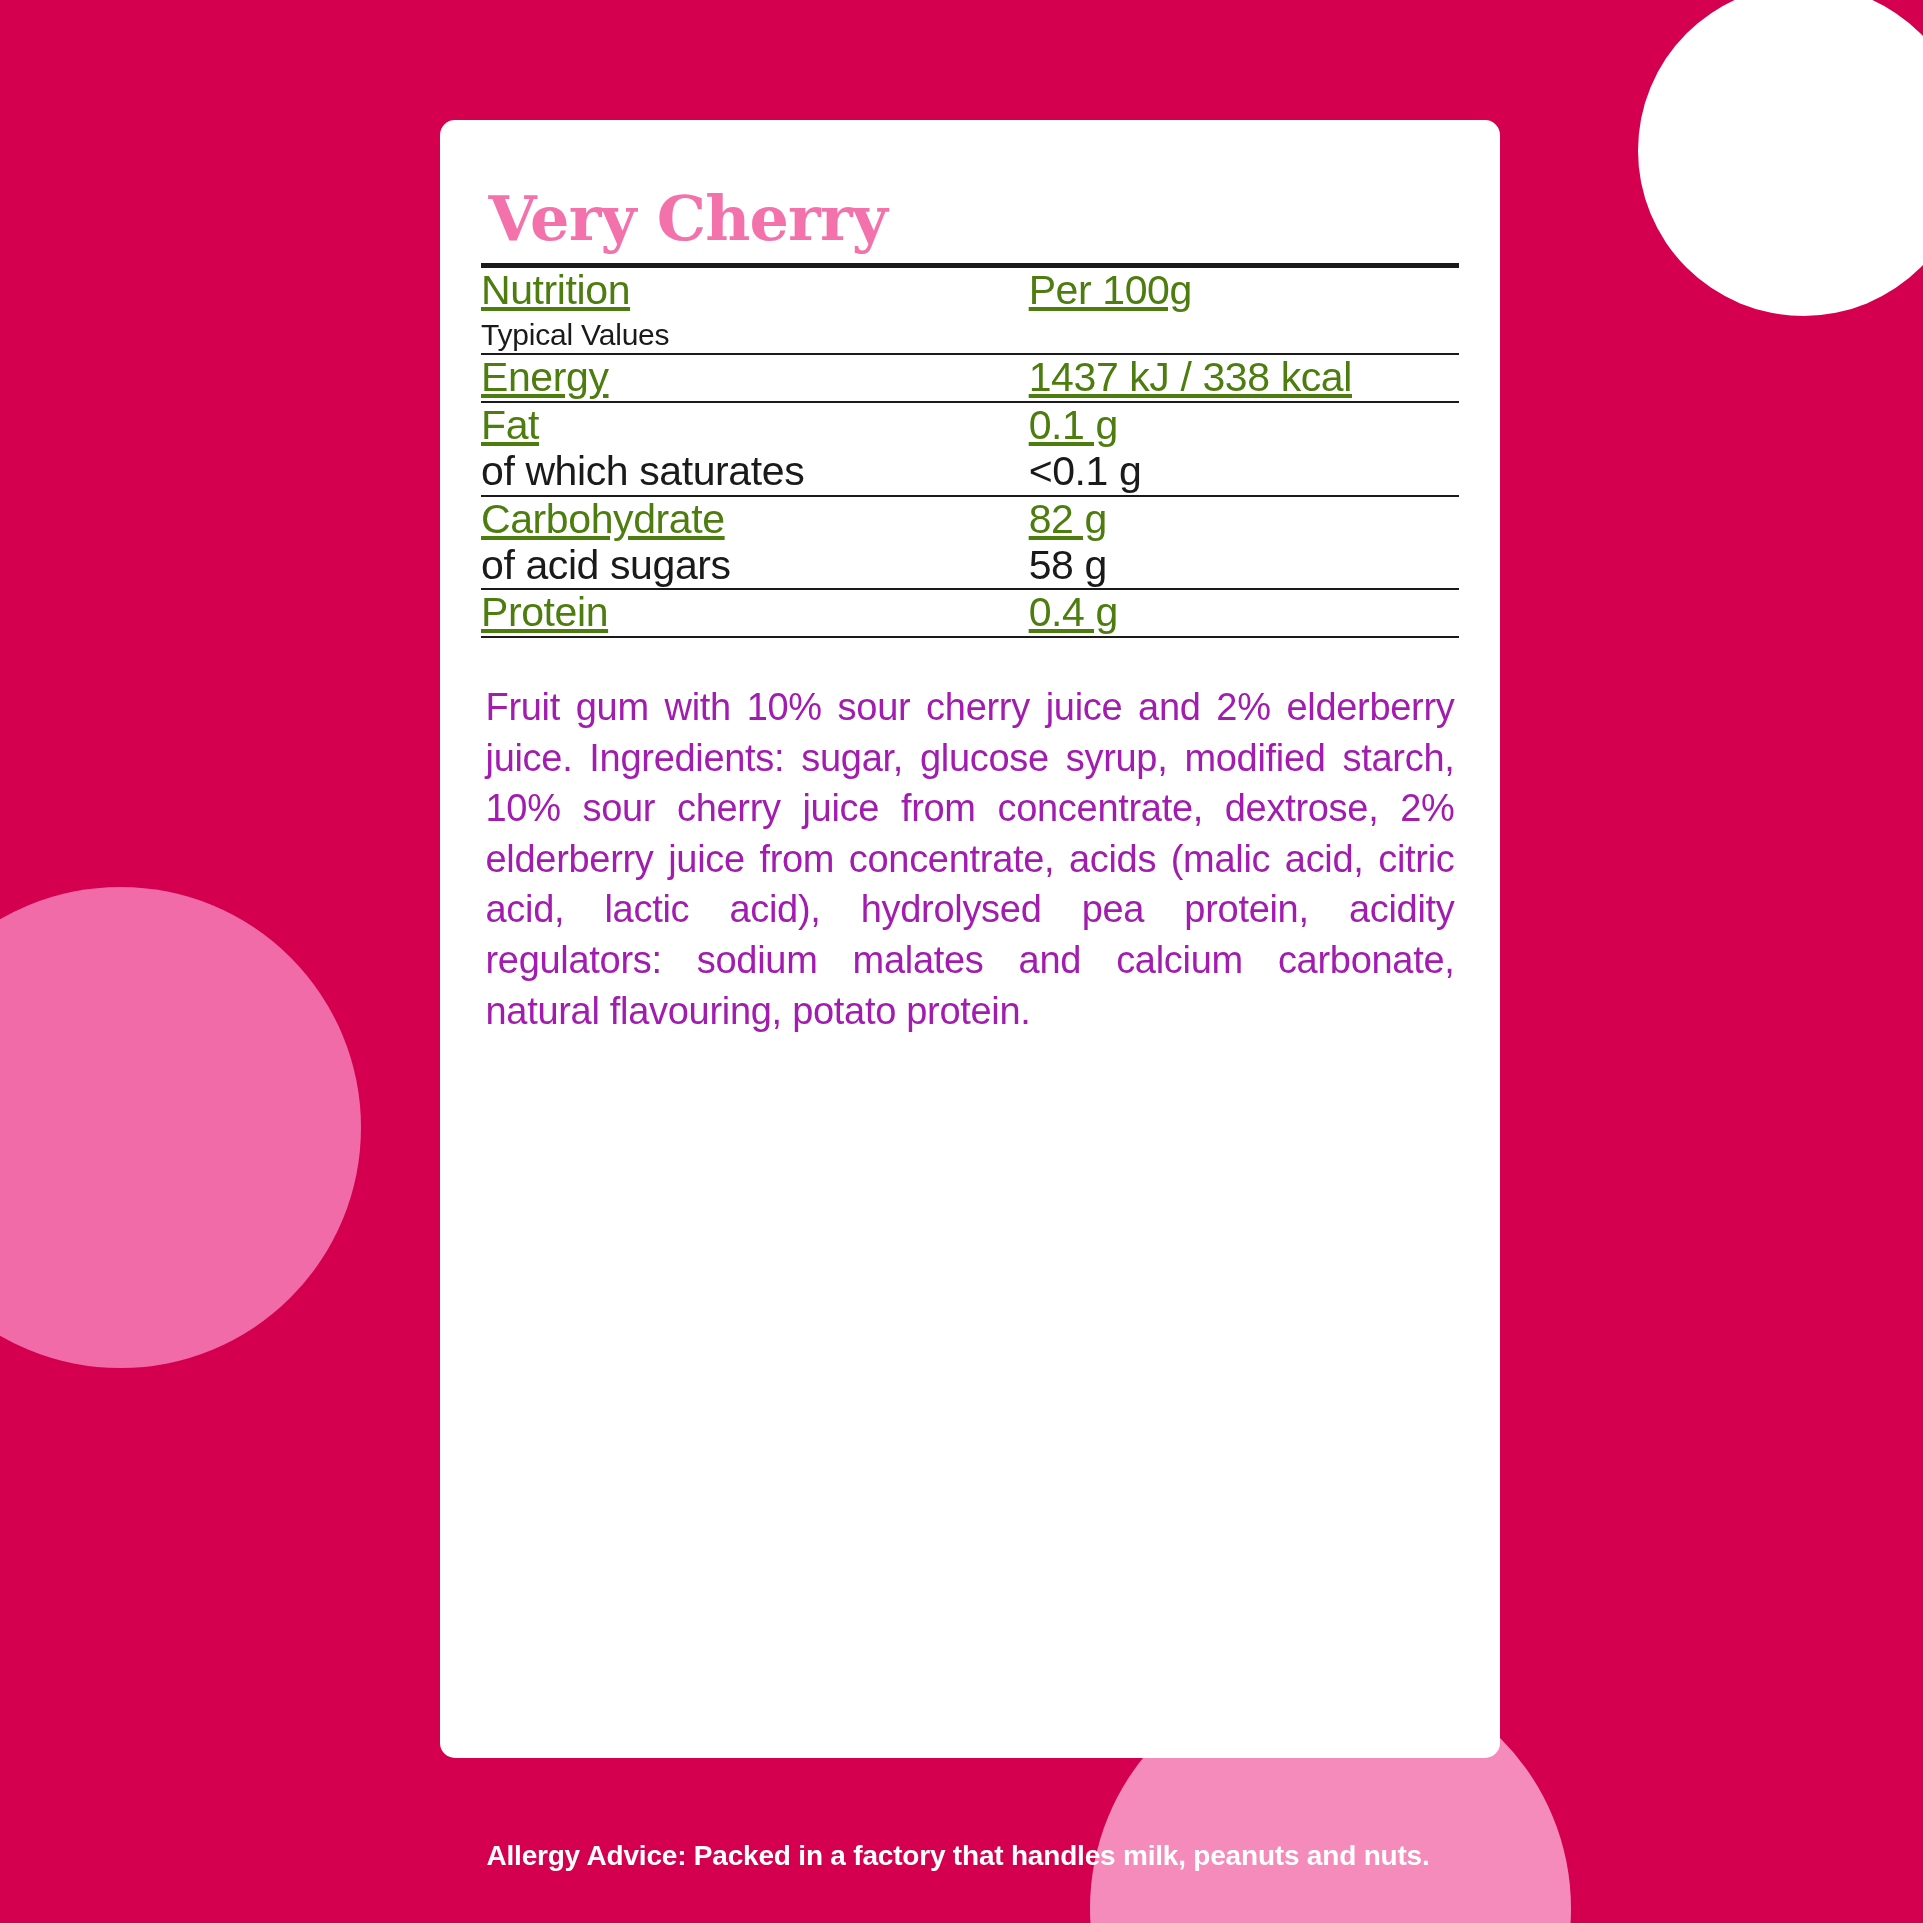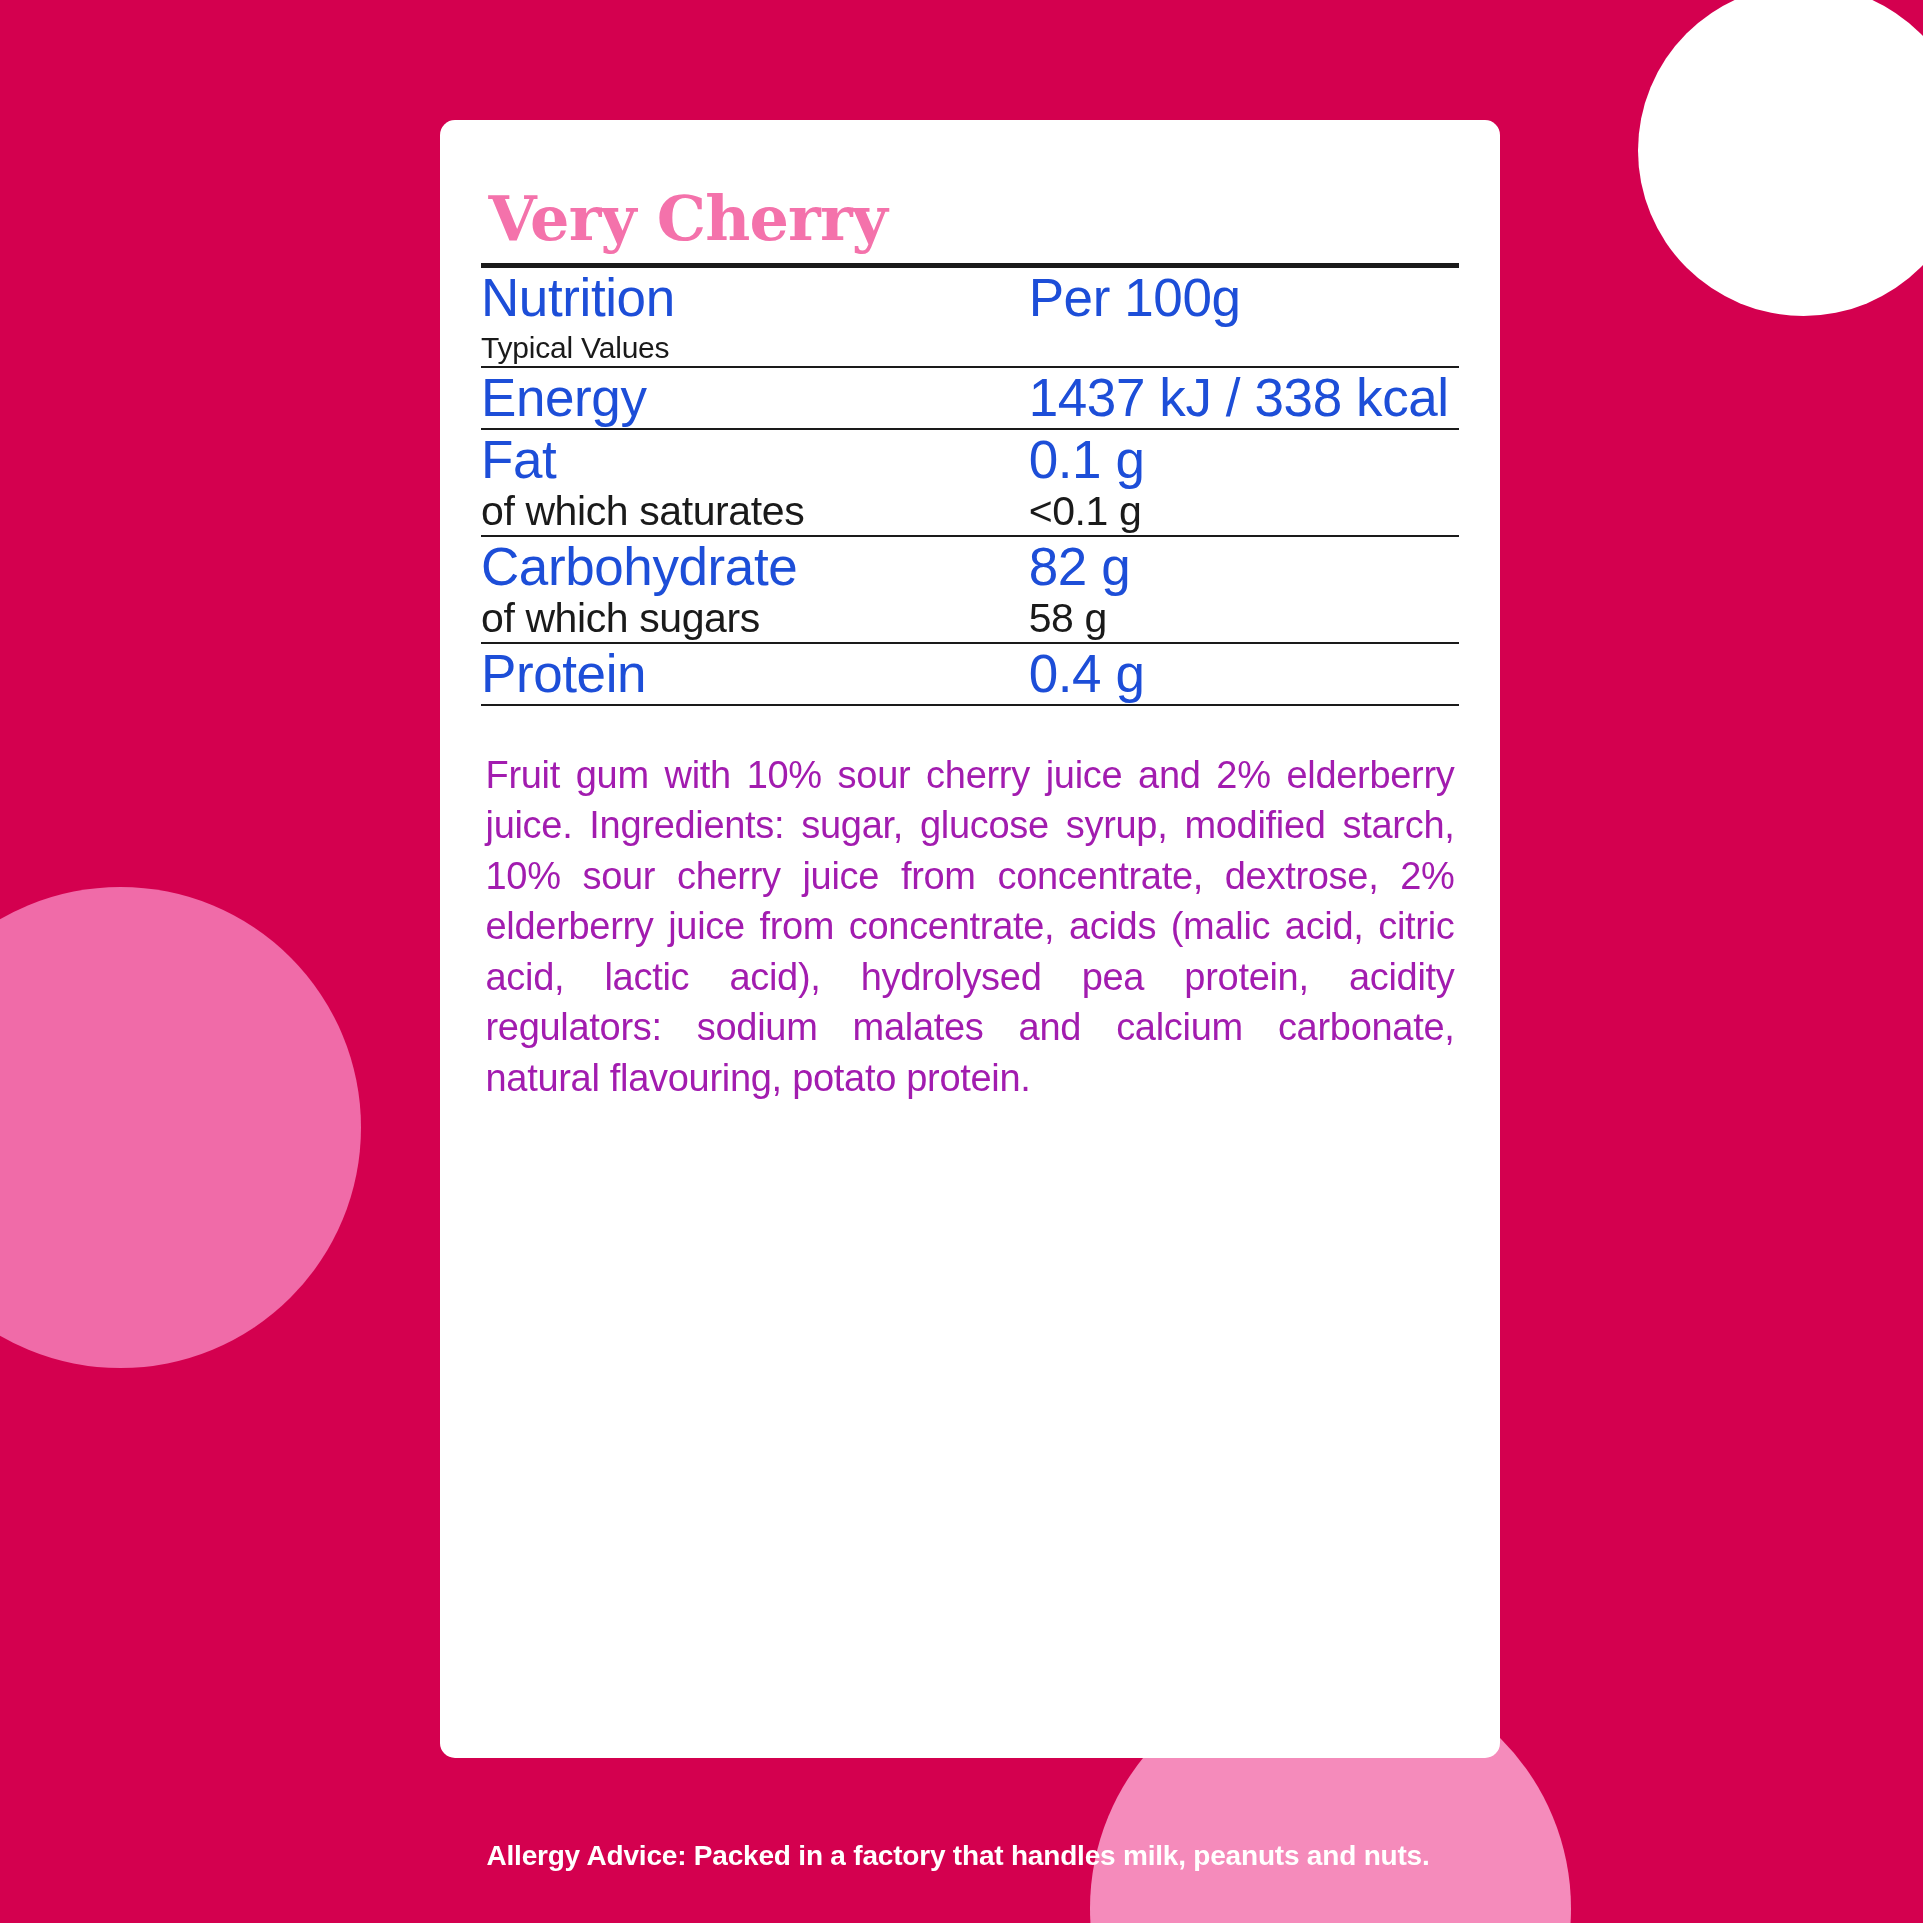--- a/index.html
+++ b/index.html
@@ -81,24 +81,25 @@
     border-top: 2.3px solid #1a1a1a;
   }
 
   .row-cell {
     padding: 12px 0 13.5px 0;
   }
   .col-label { width: 56%; }
   .col-value { width: 44%; }
 
   .nut-main {
-    font-size: 53px;
-    color: #1d4ed8;
+    font-size: 41px;
+    color: #4d7c0f;
     line-height: 1.12;
     letter-spacing: -0.4px;
+    text-decoration: underline;
   }
   .nut-sub {
     font-size: 30px;
     color: #1a1a1a;
     line-height: 1.2;
     letter-spacing: -0.2px;
     padding-top: 3px;
   }
   .nut-sub-line {
     font-size: 41px;
@@ -174,21 +175,21 @@
         </td>
         <td class="rule-thin row-cell">
           <div class="nut-main">0.1 g</div>
           <div class="nut-sub-line">&lt;0.1 g</div>
         </td>
       </tr>
 
       <tr>
         <td class="rule-thin row-cell">
           <div class="nut-main">Carbohydrate</div>
-          <div class="nut-sub-line">of which sugars</div>
+          <div class="nut-sub-line">of acid sugars</div>
         </td>
         <td class="rule-thin row-cell">
           <div class="nut-main">82 g</div>
           <div class="nut-sub-line">58 g</div>
         </td>
       </tr>
 
       <tr>
         <td class="rule-thin row-cell">
           <div class="nut-main">Protein</div>

